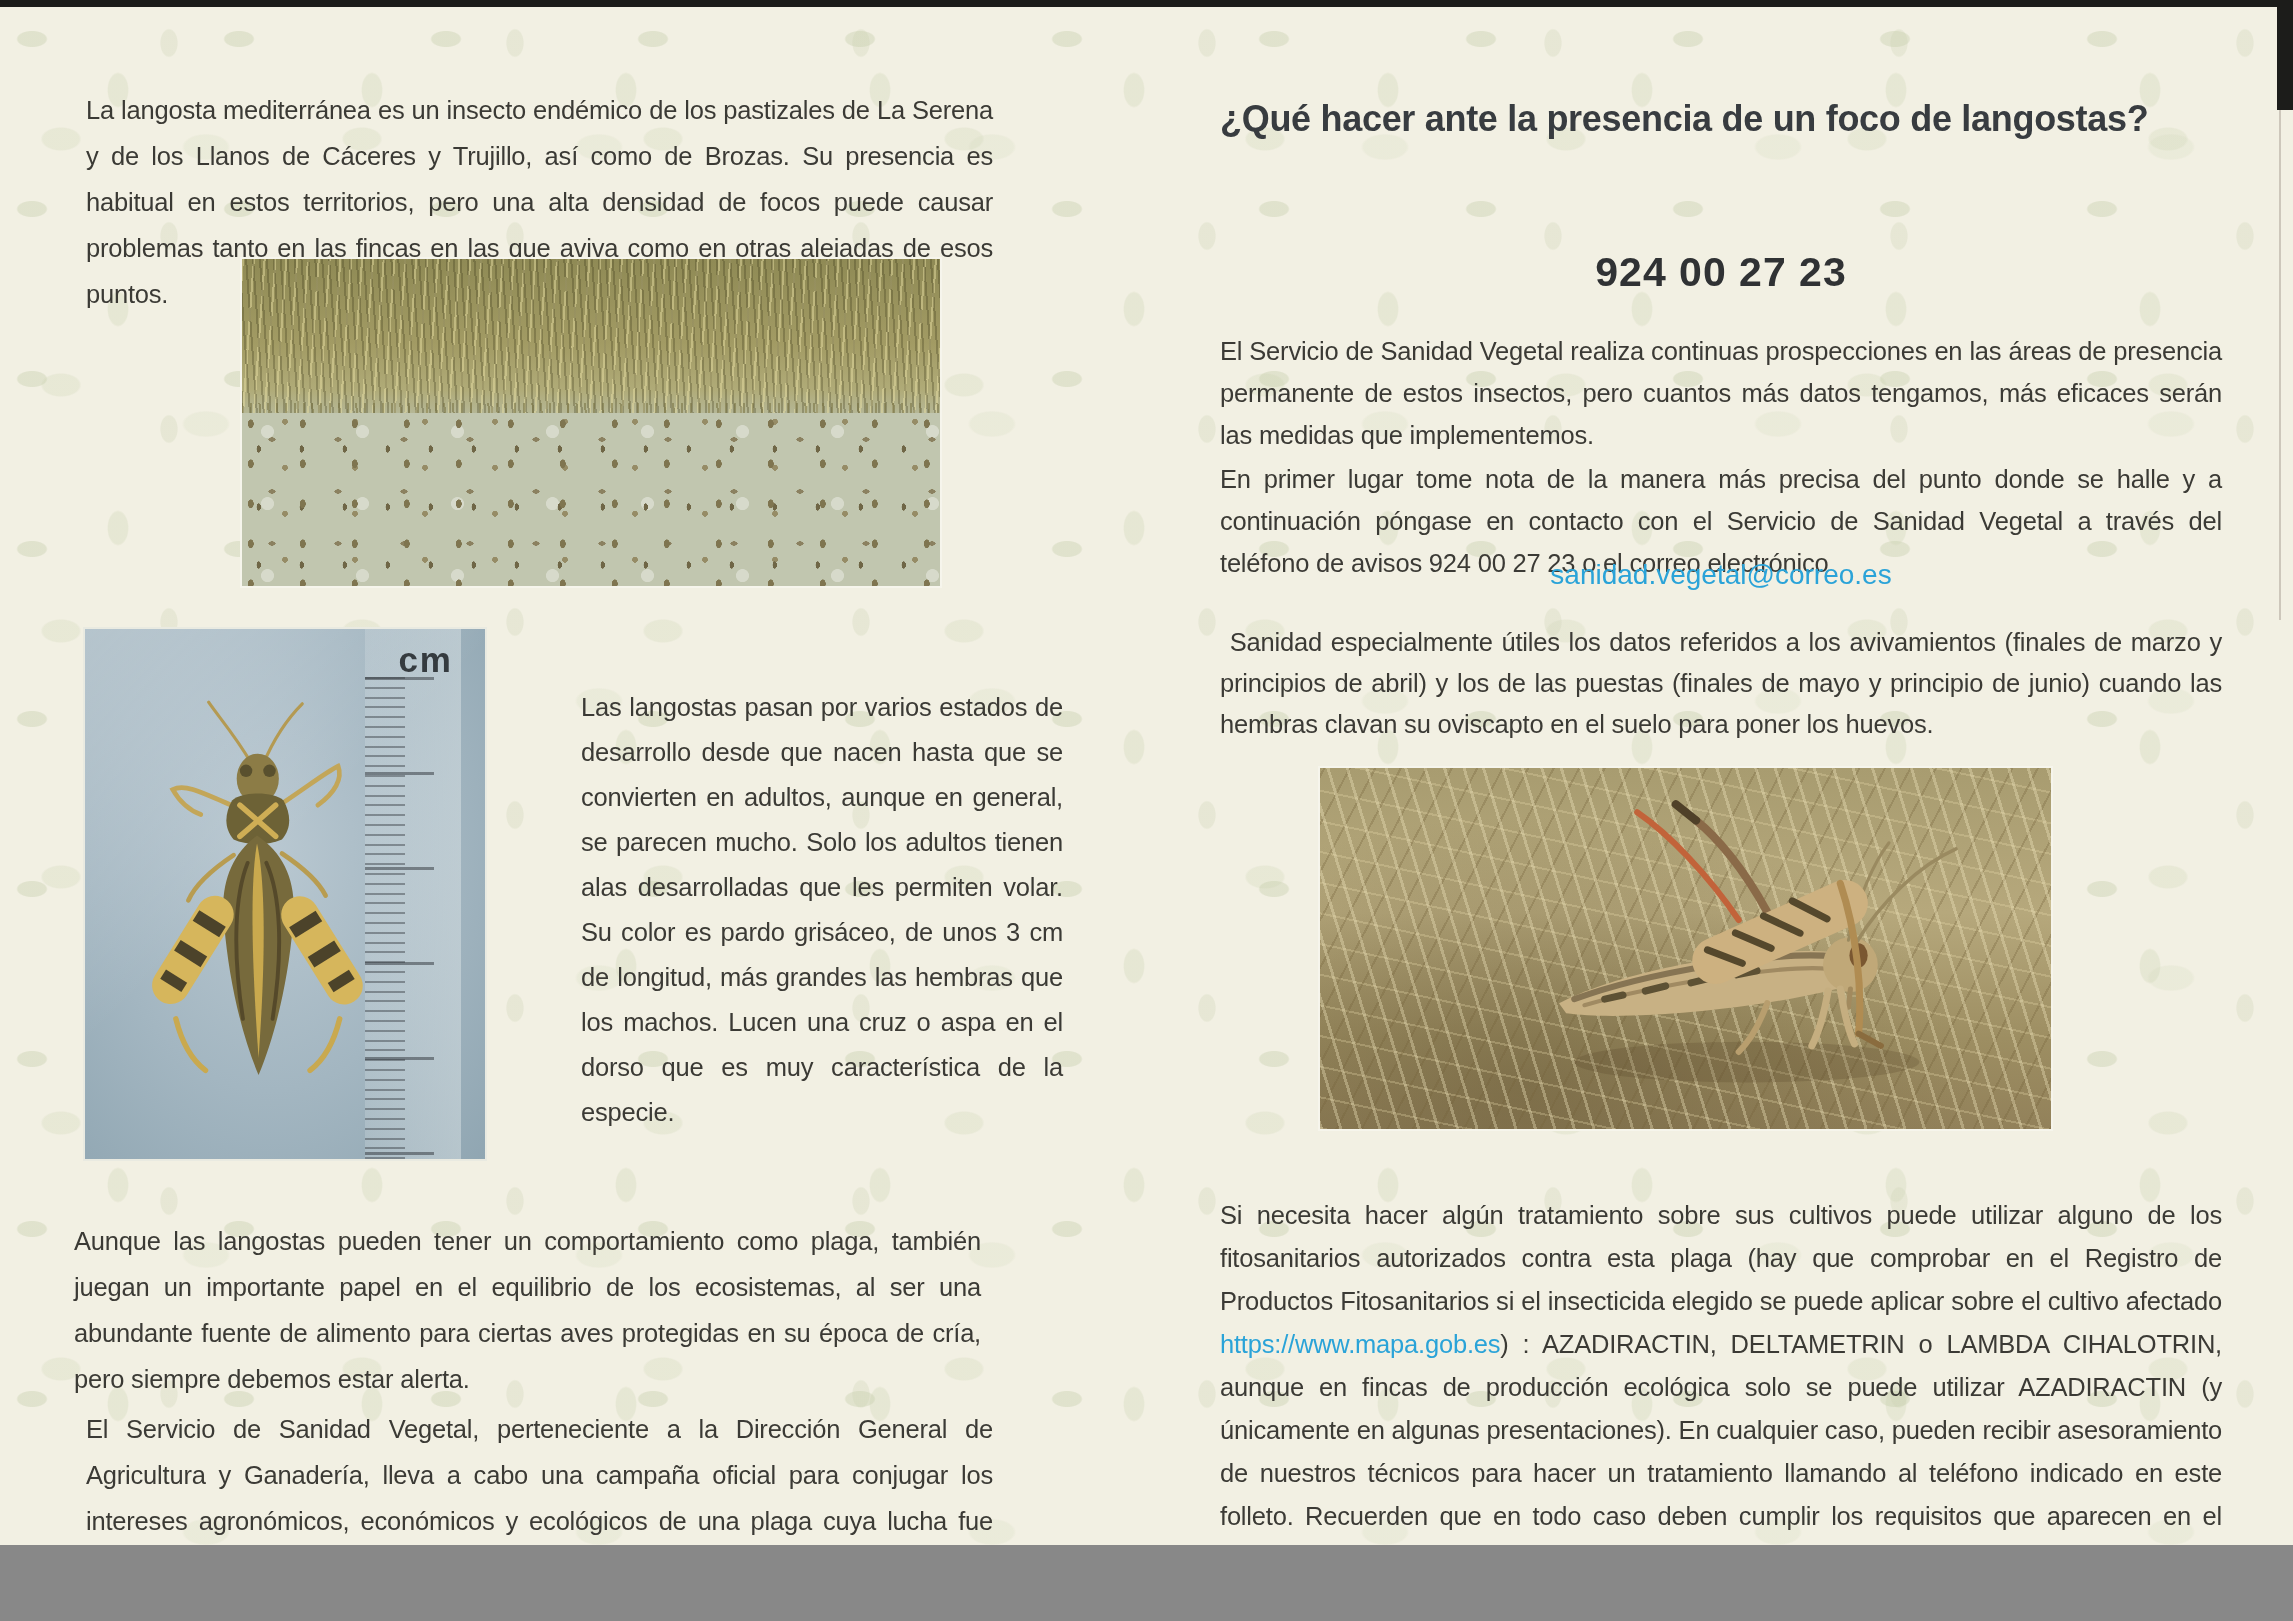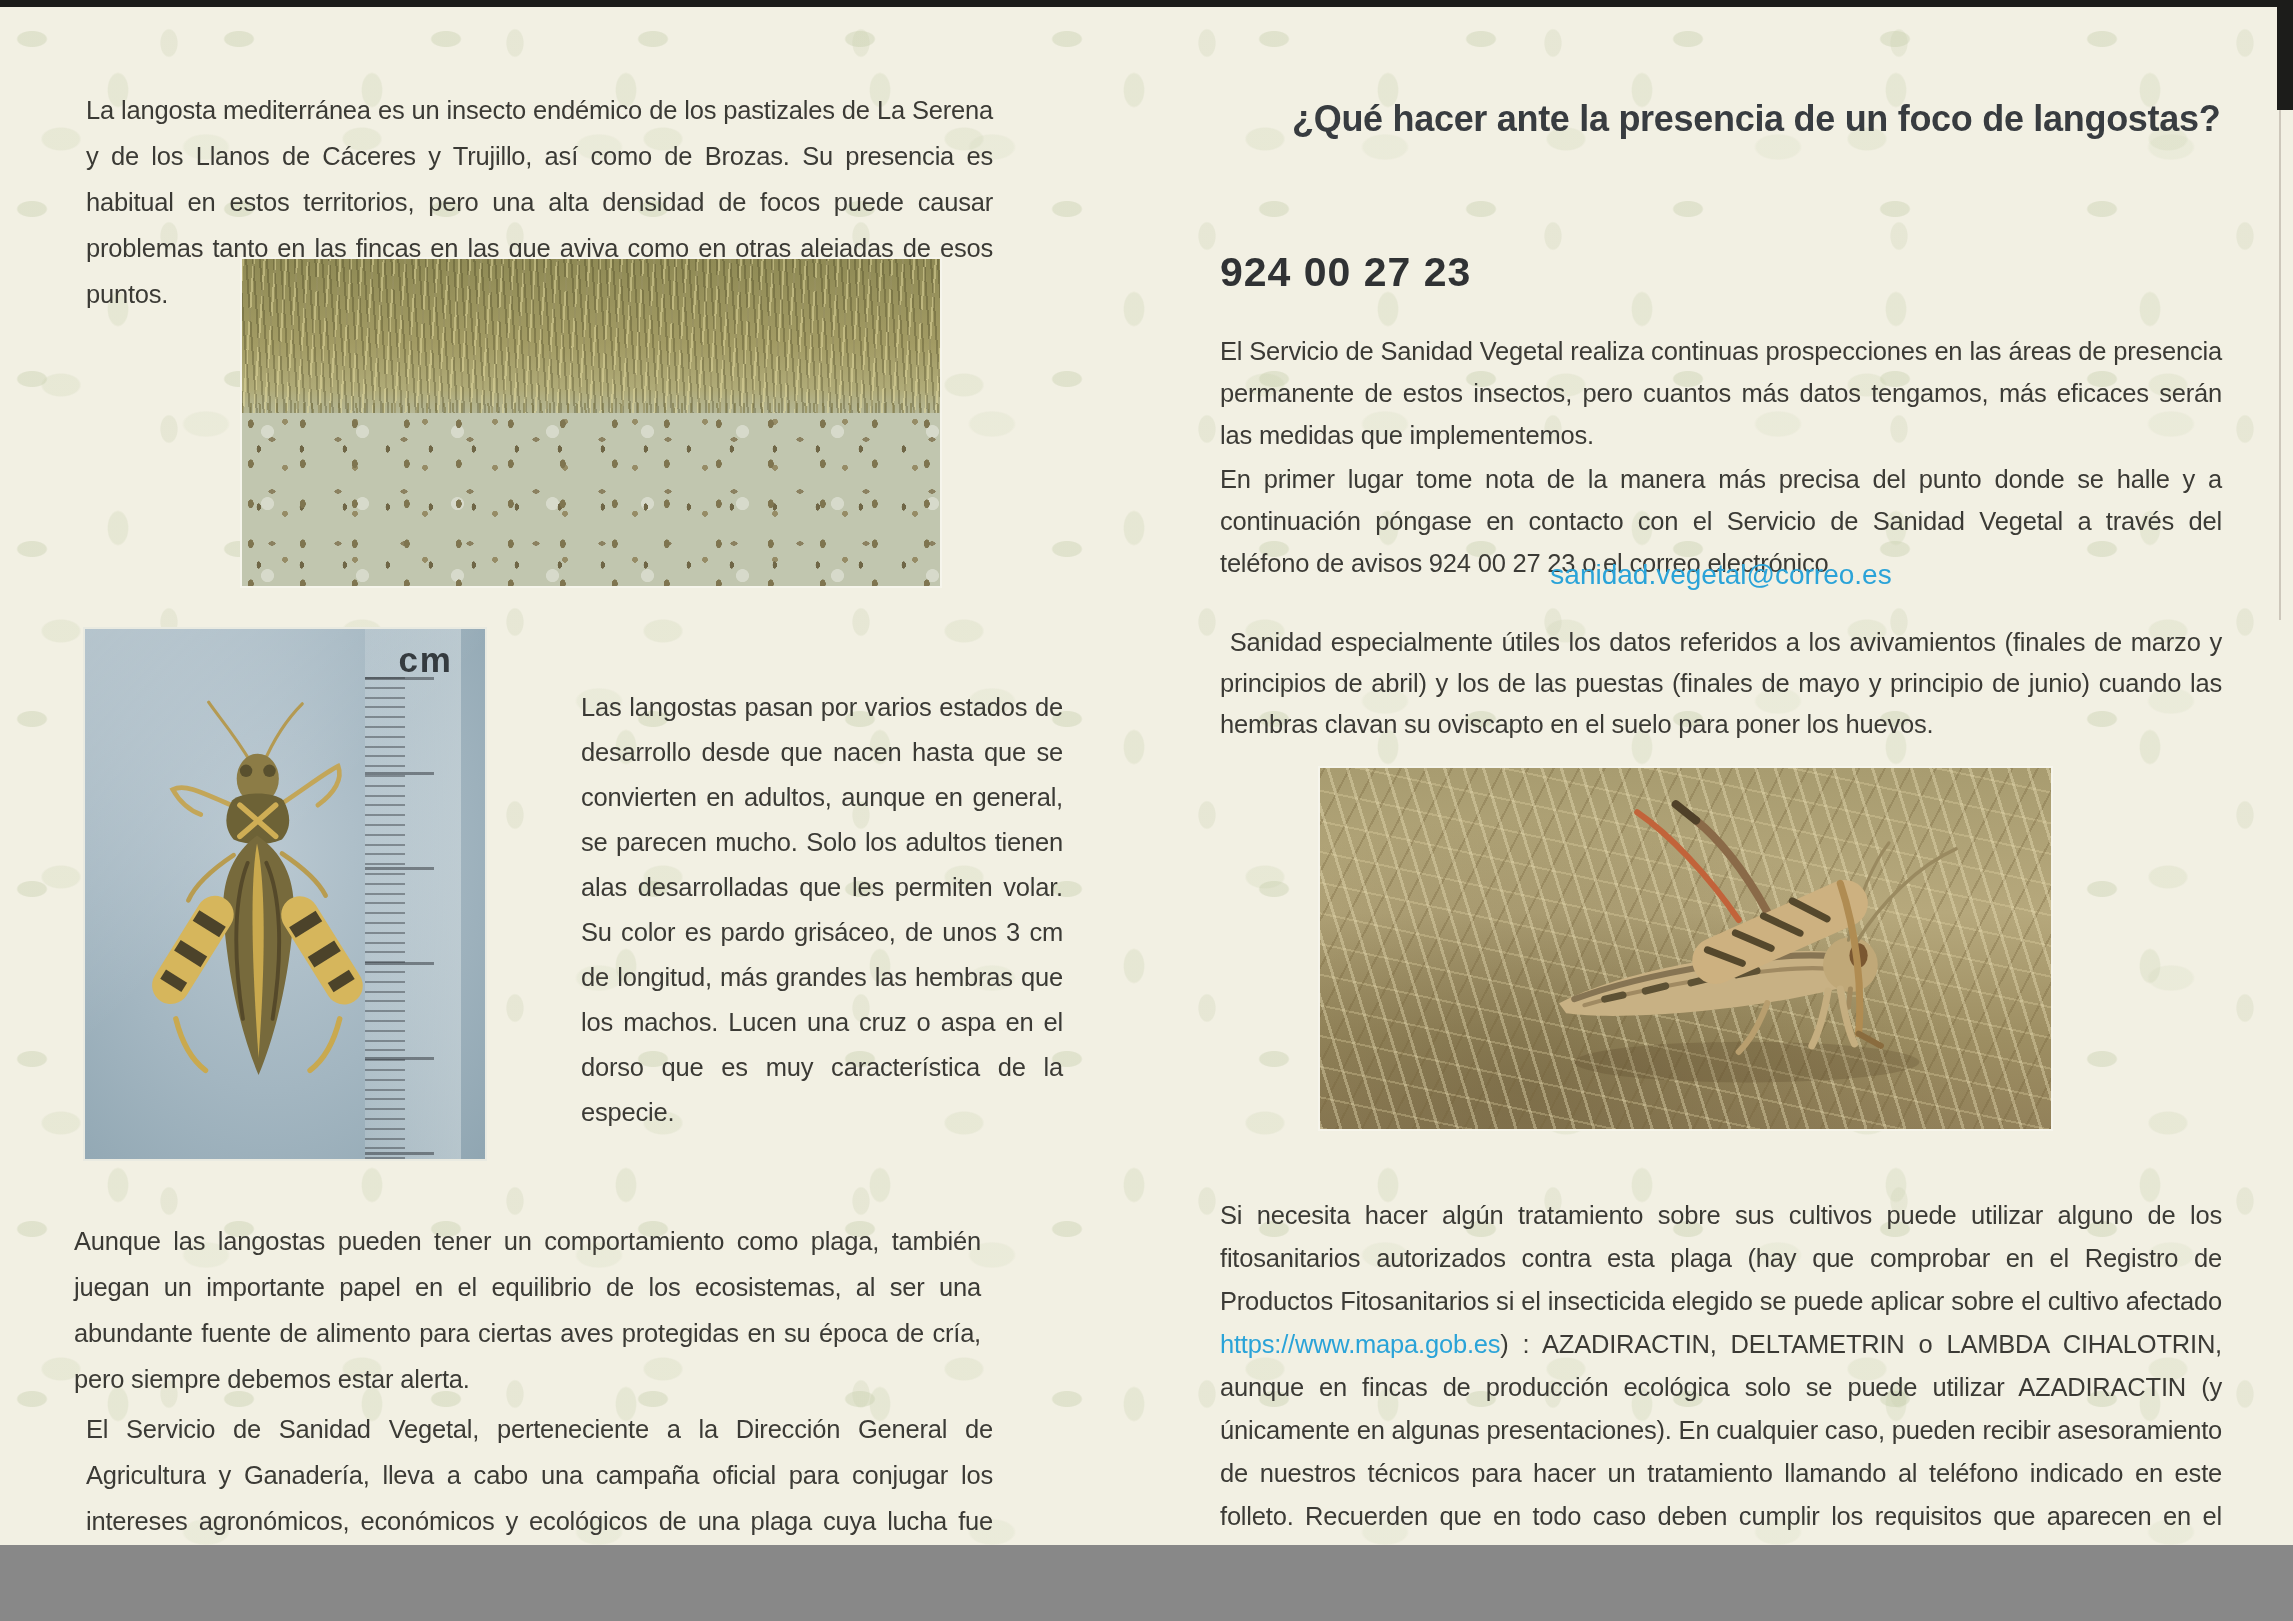--- a/index.html
+++ b/index.html
@@ -34,21 +34,21 @@
   }
   .para-right{font-size:25.5px;line-height:42px;}
   .heading{
     position:absolute;
     font-size:36px;font-weight:bold;color:#383c40;
     letter-spacing:-0.3px;
   }
   .phone{
     position:absolute;
     font-size:41px;font-weight:bold;color:#303234;
-    text-align:left;letter-spacing:1px;
+    text-align:center;letter-spacing:1px;
   }
   .email{
     position:absolute;
     font-size:28px;color:#2aa3d8;text-align:center;
   }
   .link{color:#2aa3d8;}
   .indent{text-indent:9.8px;}
 
   
   .photo-swarm{
@@ -175,21 +175,21 @@
       </g>
     </svg>
   </div>
 
   <p class="para" style="left:581px;top:659px;width:482px;line-height:45px;font-size:25.5px;">Las langostas pasan por varios estados de desarrollo desde que nacen hasta que se convierten en adultos, aunque en general, se parecen mucho. Solo los adultos tienen alas desarrolladas que les permiten volar. Su color es pardo grisáceo, de unos 3 cm de longitud, más grandes las hembras que los machos. Lucen una cruz o aspa en el dorso que es muy característica de la especie.</p>
 
   <p class="para" style="left:74px;top:1192px;width:907px;line-height:46px;">Aunque las langostas pueden tener un comportamiento como plaga, también juegan un importante papel en el equilibrio de los ecosistemas, al ser una abundante fuente de alimento para ciertas aves protegidas en su época de cría, pero siempre debemos estar alerta.</p>
 
   <p class="para" style="left:86px;top:1380px;width:907px;line-height:46px;">El Servicio de Sanidad Vegetal, perteneciente a la Dirección General de Agricultura y Ganadería, lleva a cabo una campaña oficial para conjugar los intereses agronómicos, económicos y ecológicos de una plaga cuya lucha fue declarada de utilidad pública por el Real Decreto 1507/2003 de 28 de noviembre.</p>
 
-  <h1 class="heading" style="left:1292px;top:74px;width:1002px;">¿Qué hacer ante la presencia de un foco de langostas?</h1>
+  <h1 class="heading" style="left:1220px;top:74px;width:1002px;">¿Qué hacer ante la presencia de un foco de langostas?</h1>
 
 
   <div class="phone" style="left:1220px;top:249px;width:1002px;">924 00 27 23</div>
 
   <p class="para para-right" style="left:1220px;top:304px;width:1002px;">El Servicio de Sanidad Vegetal realiza continuas prospecciones en las áreas de presencia permanente de estos insectos, pero cuantos más datos tengamos, más eficaces serán las medidas que implementemos.</p>
 
   <p class="para para-right" style="left:1220px;top:432px;width:1002px;">En primer lugar tome nota de la manera más precisa del punto donde se halle y a continuación póngase en contacto con el Servicio de Sanidad Vegetal a través del teléfono de avisos 924 00 27 23  o el correo electrónico</p>
 
   <div class="email" style="left:1220px;top:559px;width:1002px;">sanidad.vegetal@correo.es</div>
 

